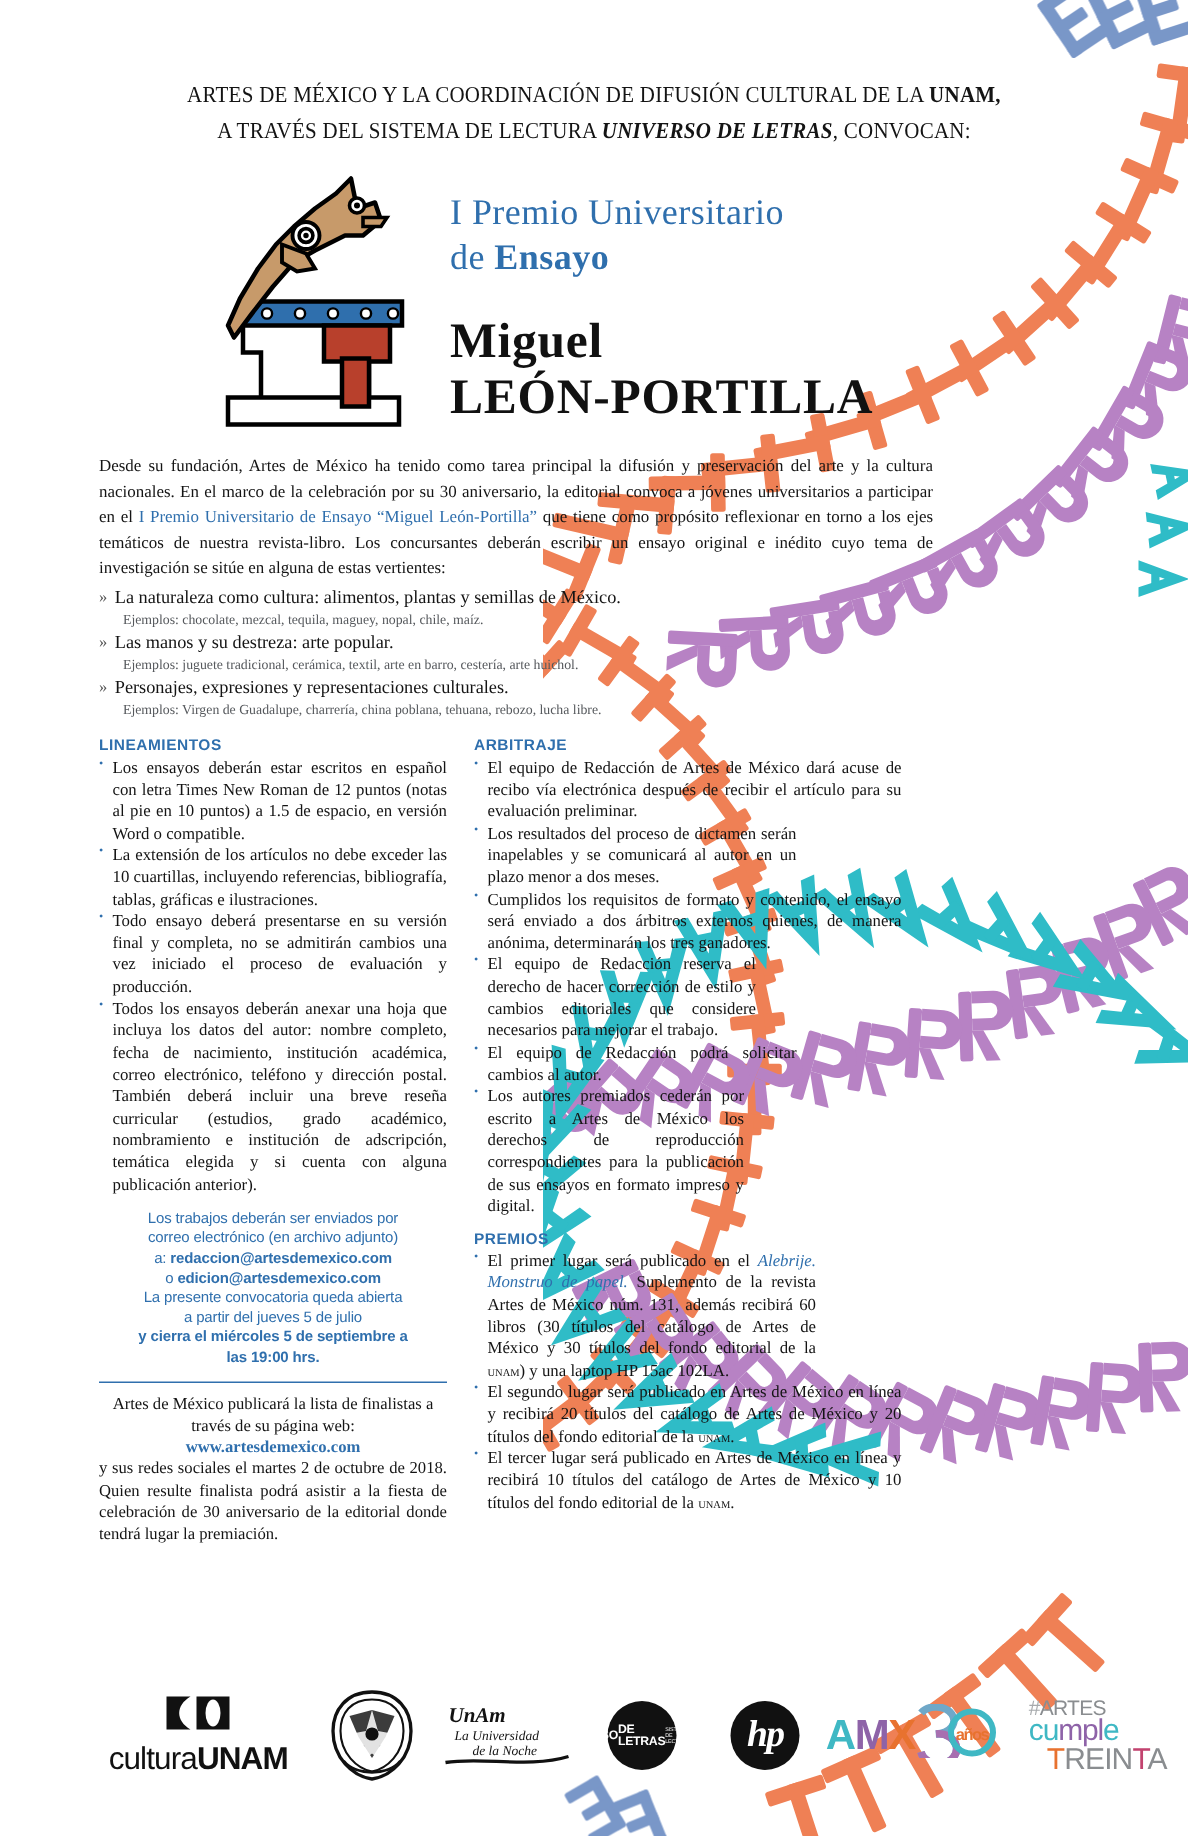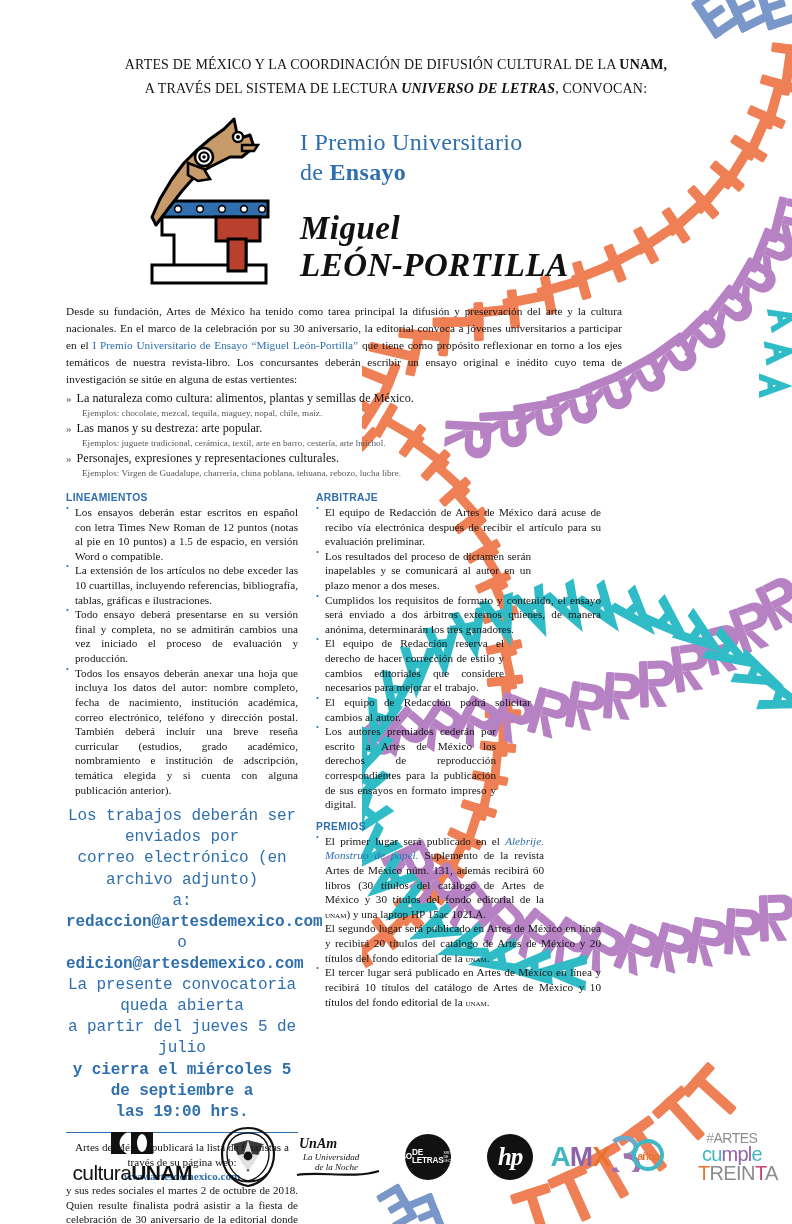--- a/index.html
+++ b/index.html
@@ -59,21 +59,20 @@
     color:#2f6fad;
     line-height:1.26;
     letter-spacing:.3px;
   }
   .t-pre b { font-weight:bold; }
   .t-name {
     margin-top:22px;
     font-family:"Liberation Serif", serif;
     color:#111;
     line-height:1.12;
-    font-style:italic;
   }
   .t-name .n1 { font-size:33px; font-weight:bold; letter-spacing:.5px; display:block; }
   .t-name .n2 { font-size:33px; font-weight:bold; letter-spacing:.5px; display:block; }
   .t-name .n2 .sc { font-size:33px; }
 
   
   .intro {
     position:absolute;
     left:66px; top:303px;
     width:556px;
@@ -131,22 +130,22 @@
     font-size:8px;
   }
   ul.bl > li i { font-style:italic; color:#2f6fad; }
   .sc { font-variant:small-caps; font-size:.92em; }
 
   
   .blueblock {
     margin-top:9px;
     text-align:center;
     color:#2f6fad;
-    font-family:Liberation Mono, monospace;
-    font-size:16px;
+    font-family:Liberation Sans, sans-serif;
+    font-size:10px;
     line-height:1.32;
     letter-spacing:-.1px;
   }
   .blueblock b { font-weight:bold; }
 
   .rule {
     margin:9px 0 7px 0;
     height:1.4px;
     background:#2f6fad;
     width:100%;
@@ -181,21 +180,21 @@
     font-family:"Liberation Sans", sans-serif;
     font-size:21px; letter-spacing:-.6px; color:#111; margin-top:1px;
   }
   .cultura .word b { font-weight:bold; }
 
   .unamesc { width:90px; }
   .unamhand { width:98px; }
   .udl { width:90px; }
   .hp { width:80px; }
   .amx { width:128px; }
-  .cumple { width:125px;text-align:center; }
+  .cumple { width:125px; }
 
   .udl-circle {
     width:46px; height:46px; border-radius:50%;
     background:#111; color:#fff;
     display:flex; flex-direction:row; align-items:center; justify-content:center;
     font-family:"Liberation Sans", sans-serif;
     line-height:1.0;
   }
   .udl-circle .l1 { font-size:8.2px; font-weight:bold; letter-spacing:-.2px; }
   .udl-circle .l2 { font-size:8.2px; font-weight:bold; letter-spacing:-.2px; }

